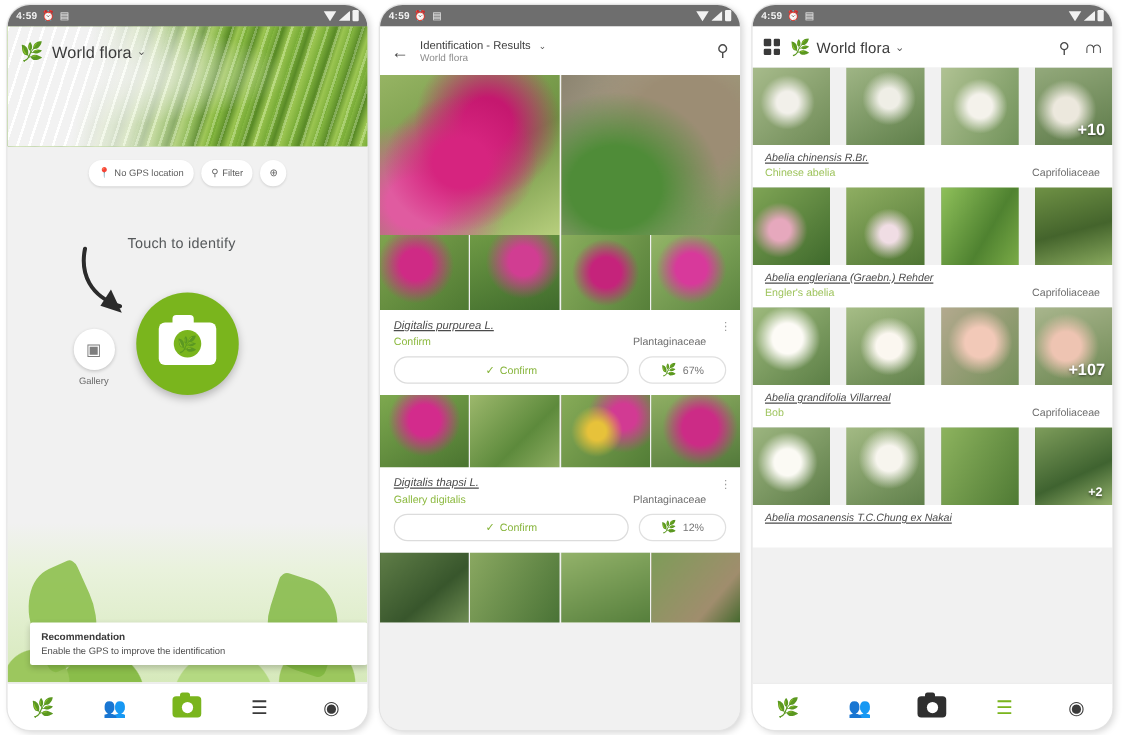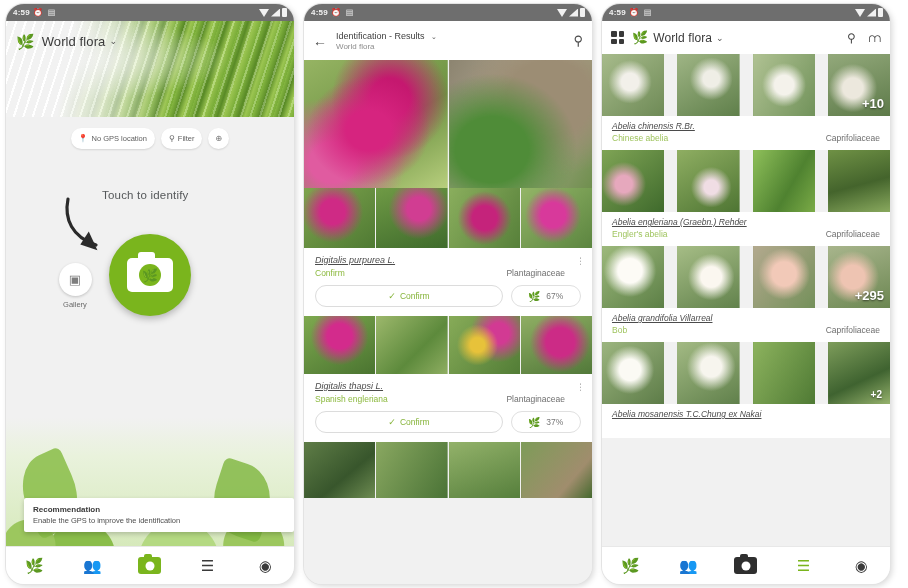--- a/index.html
+++ b/index.html
@@ -499,31 +499,31 @@
         <div class="photo" style="background-image:radial-gradient(circle at 50% 35%,#d32b8c 0 24%,rgba(211,43,140,0) 56%),linear-gradient(150deg,#7ea94f,#4a7430);"></div>
         <div class="photo" style="background-image:linear-gradient(135deg,#9db86c,#5d8a3c 60%,#8fae62);"></div>
         <div class="photo" style="background-image:radial-gradient(circle at 40% 50%,#e7c23a 0 14%,rgba(231,194,58,0) 40%),radial-gradient(circle at 70% 30%,#d23a93 0 16%,rgba(210,58,147,0) 45%),linear-gradient(130deg,#87ab58,#527d36);"></div>
         <div class="photo" style="background-image:radial-gradient(circle at 55% 45%,#cc2b86 0 28%,rgba(204,43,134,0) 60%),linear-gradient(160deg,#8fae63,#52793a);"></div>
       </div>
 
       <div class="result-card">
         <div class="rc-menu">⋮</div>
         <div class="rc-sci">Digitalis thapsi L.</div>
         <div class="rc-row">
-          <span class="rc-common">Spanish engleriana</span>
+          <span class="rc-common">Gallery digitalis</span>
           <span class="rc-family">Plantaginaceae</span>
         </div>
         <div class="rc-actions">
           <div class="btn-confirm">
             <span class="ck">✓</span>
             <span>Confirm</span>
           </div>
           <div class="score">
             <span class="lf">🌿</span>
-            <span>37%</span>
+            <span>12%</span>
           </div>
         </div>
       </div>
 
       <div class="photo-row" style="height:56px">
         <div class="photo" style="background-image:linear-gradient(140deg,#5f7d47,#38562c 60%,#6e8c52);"></div>
         <div class="photo" style="background-image:linear-gradient(120deg,#8aa861,#4a7336);"></div>
         <div class="photo" style="background-image:linear-gradient(160deg,#93b26a,#567f3c);"></div>
         <div class="photo" style="background-image:linear-gradient(130deg,#7d9c58,#a08d6d 70%,#45692e);"></div>
       </div>
@@ -590,21 +590,21 @@
           <span class="sp-common">Engler's abelia</span>
           <span class="sp-family">Caprifoliaceae</span>
         </div>
       </div>
 
       <div class="thumbs">
         <div class="thumb" style="background-image:radial-gradient(circle at 45% 40%,#fdfbf6 0 24%,rgba(253,251,246,0) 52%),linear-gradient(140deg,#9db97c,#5c7f46);"></div>
         <div class="thumb" style="background-image:radial-gradient(circle at 55% 50%,#fbf7f0 0 22%,rgba(251,247,240,0) 50%),linear-gradient(155deg,#a6bd86,#62824c);"></div>
         <div class="thumb" style="background-image:radial-gradient(circle at 50% 45%,#f2c9b8 0 26%,rgba(242,201,184,0) 56%),linear-gradient(130deg,#b3a98e,#74905a);"></div>
         <div class="thumb" style="background-image:radial-gradient(circle at 40% 50%,#eec4b2 0 24%,rgba(238,196,178,0) 54%),linear-gradient(160deg,#a8b58c,#6c8752);"></div>
-        <span class="more-badge">+295</span>
+        <span class="more-badge">+107</span>
       </div>
       <div class="sp-row">
         <div class="sp-sci">Abelia grandifolia Villarreal</div>
         <div class="sp-sub">
           <span class="sp-common">Bob</span>
           <span class="sp-family">Caprifoliaceae</span>
         </div>
       </div>
 
       <div class="thumbs">

